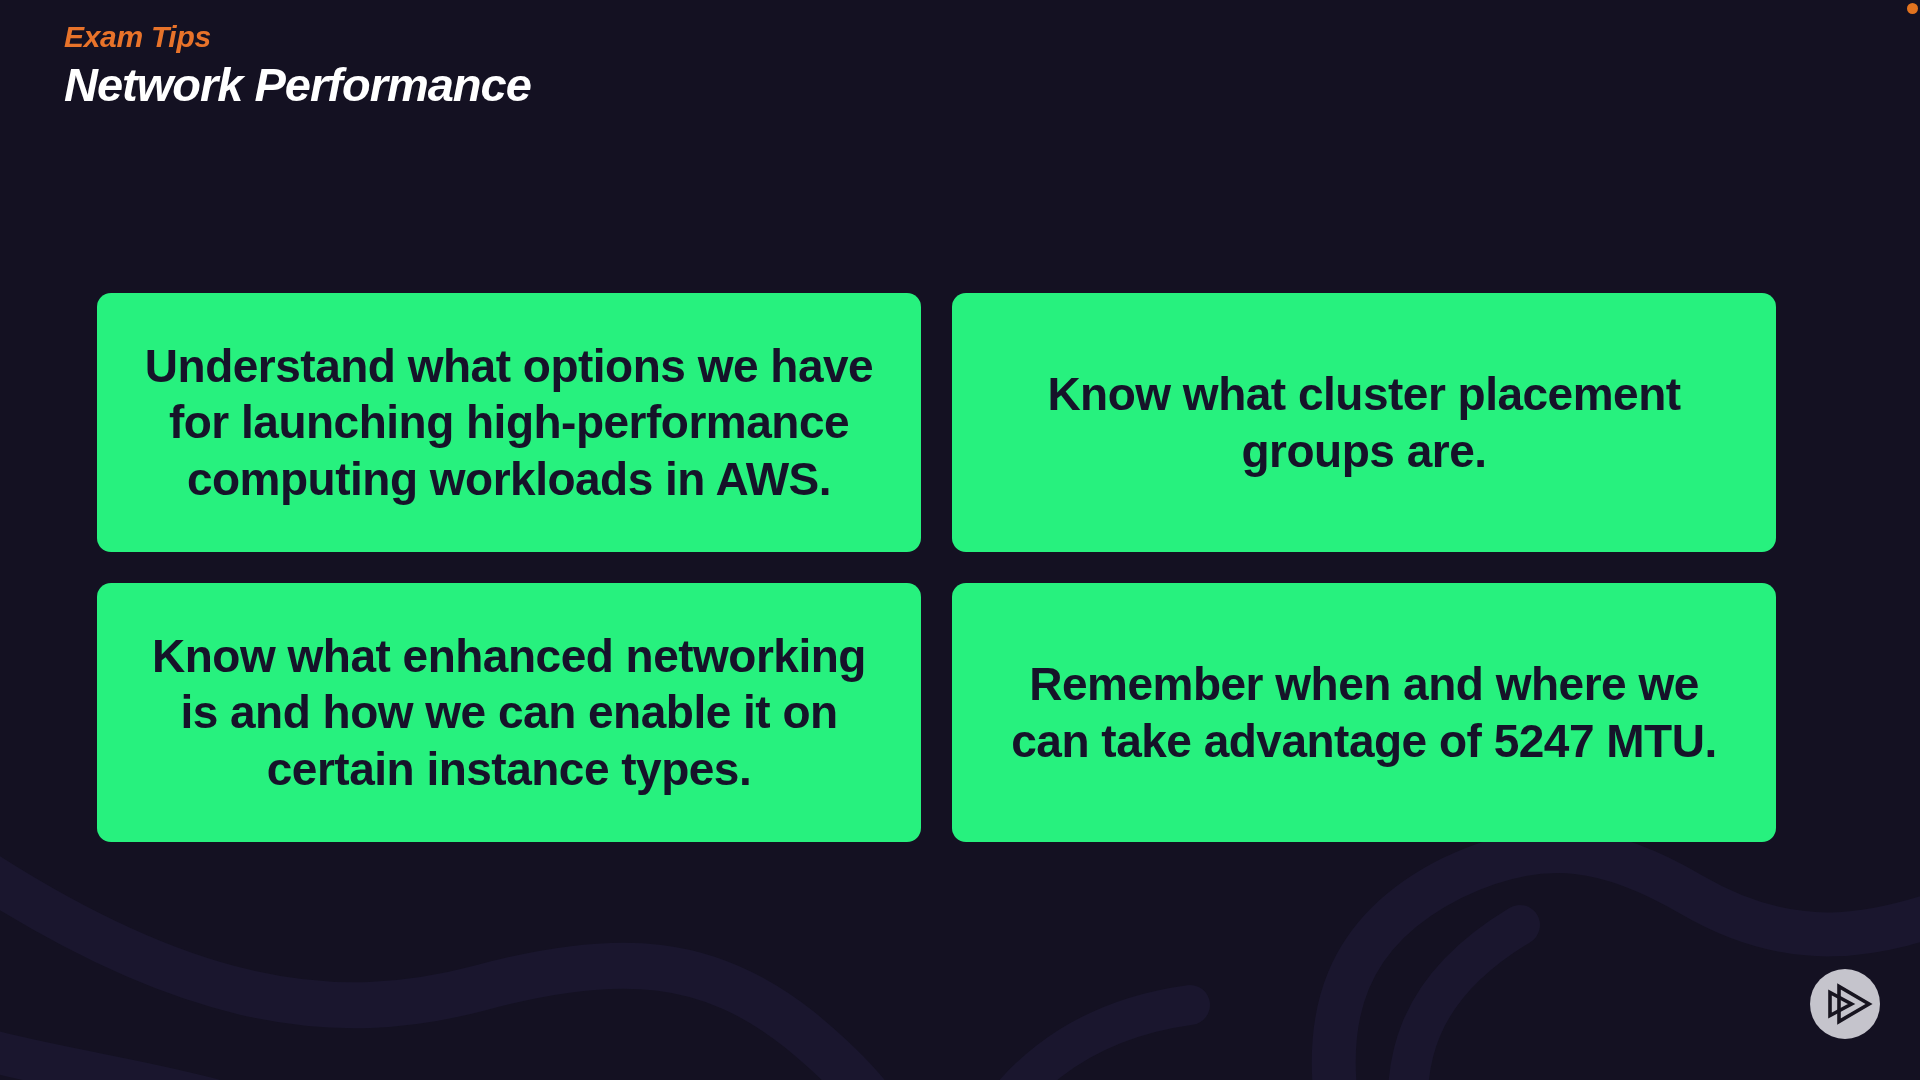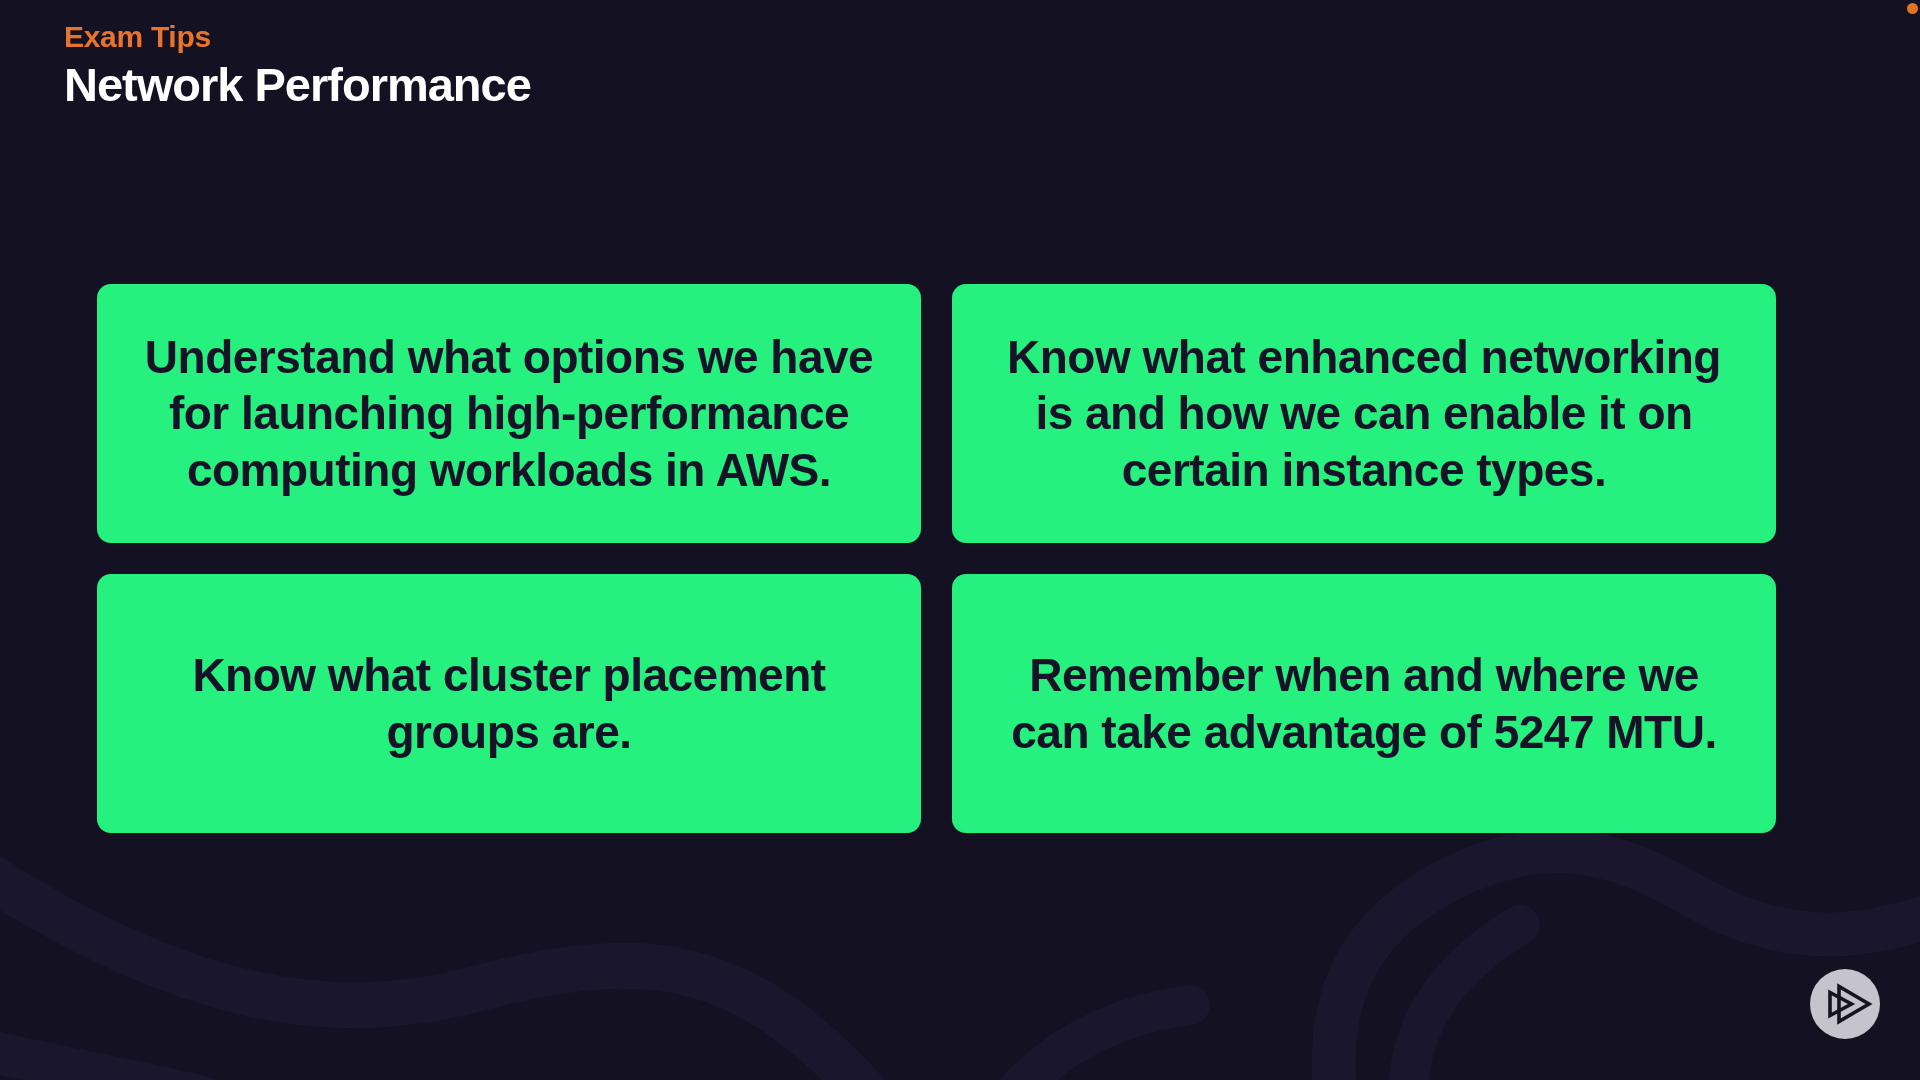--- a/index.html
+++ b/index.html
@@ -17,40 +17,40 @@
     left: 0; top: 0;
     width: 1920px; height: 1080px;
     pointer-events: none;
   }
   .bg-waves path {
     fill: none;
     stroke: #201b3a;
     stroke-opacity: 0.5;
     stroke-linecap: round;
   }
-  .header { position: absolute; left: 64px; top: 20px; }
+  .header { position: absolute; left: 64px; top: 20px; font-style: italic; }
   .eyebrow {
     color: #e8732a;
     font-size: 30px;
     font-weight: bold;
     letter-spacing: -0.3px;
     line-height: 1.1;
   }
   .title {
     margin: 6px 8px 0 0;
     color: #ffffff;
     font-size: 47px;
     font-weight: bold;
     letter-spacing: -1px;
     line-height: 1.1;
   }
   .tips-grid {
     position: absolute;
     left: 97px;
-    top: 284px;
+    top: 293px;
     display: grid;
     grid-template-columns: 824px 824px;
     grid-auto-rows: 259px;
     column-gap: 78px;
     row-gap: 70px;
     gap: 31px;
   }
   .tip-card {
     background: #27f17e;
     border-radius: 14px;
@@ -101,24 +101,24 @@
   <header class="header">
     <div class="eyebrow">Exam Tips</div>
     <h1 class="title">Network Performance</h1>
   </header>
 
   <div class="tips-grid">
     <div class="tip-card">
       <span class="tip-text">Understand what options we have for launching high-performance computing workloads in AWS.</span>
     </div>
     <div class="tip-card">
-      <span class="tip-text">Know what enhanced networking is and how we can enable it on certain instance types.</span>
+      <span class="tip-text">Know what cluster placement groups are.</span>
     </div>
     <div class="tip-card">
-      <span class="tip-text">Know what cluster placement groups are.</span>
+      <span class="tip-text">Know what enhanced networking is and how we can enable it on certain instance types.</span>
     </div>
     <div class="tip-card">
       <span class="tip-text">Remember when and where we can take advantage of 5247 MTU.</span>
     </div>
   </div>
 
   <div class="rec-dot"></div>
 
   <div class="logo-badge">
     <svg viewBox="0 0 70 70" width="70" height="70" xmlns="http://www.w3.org/2000/svg">

